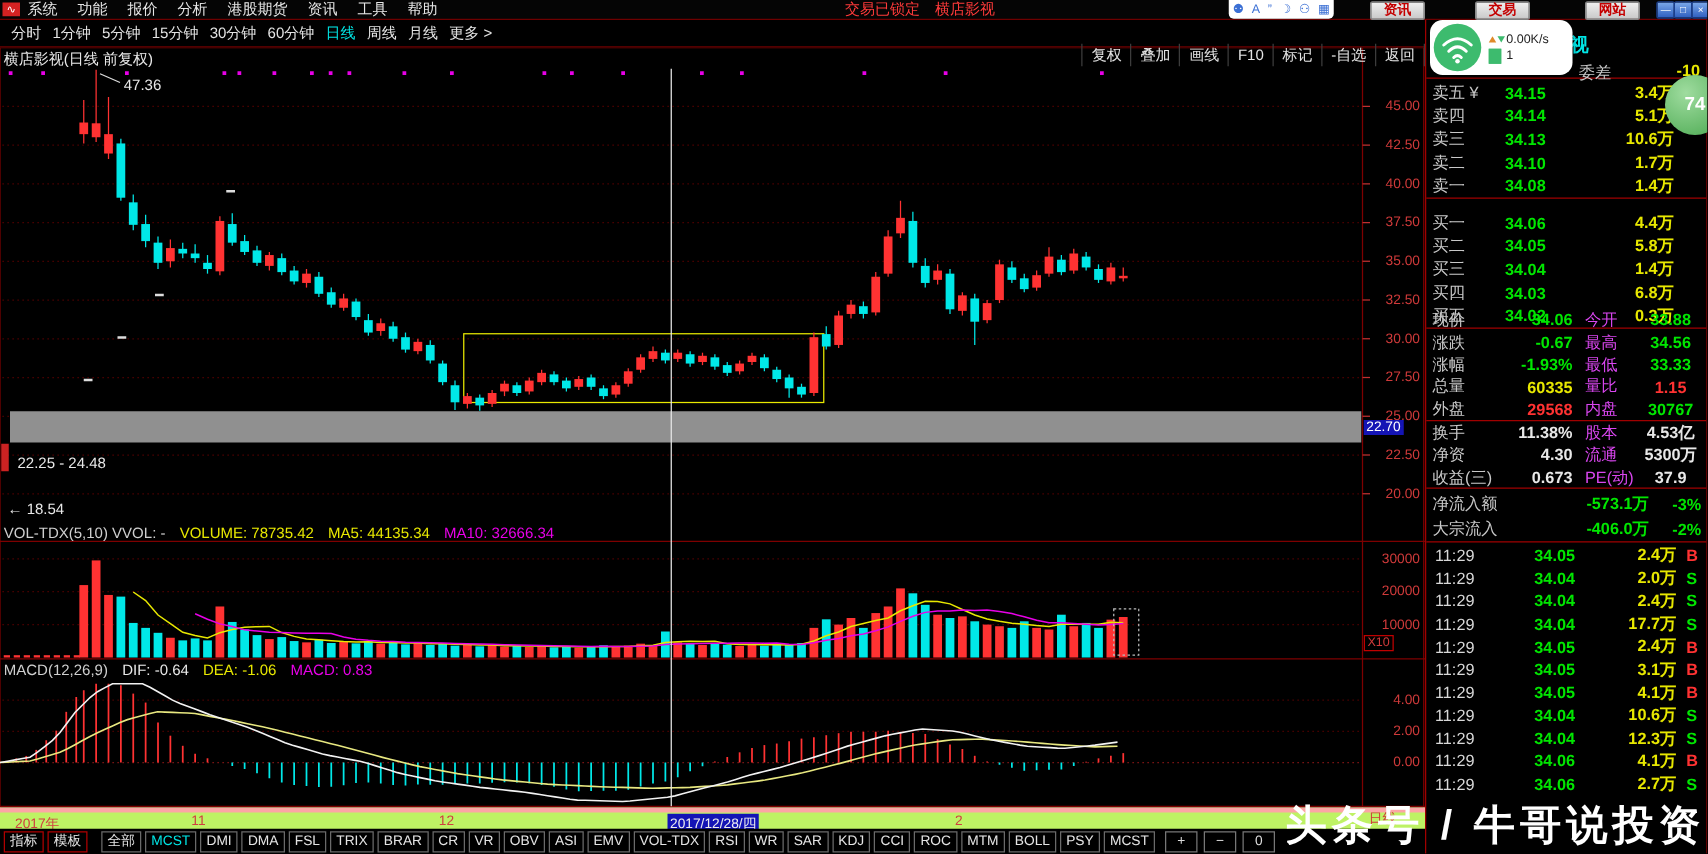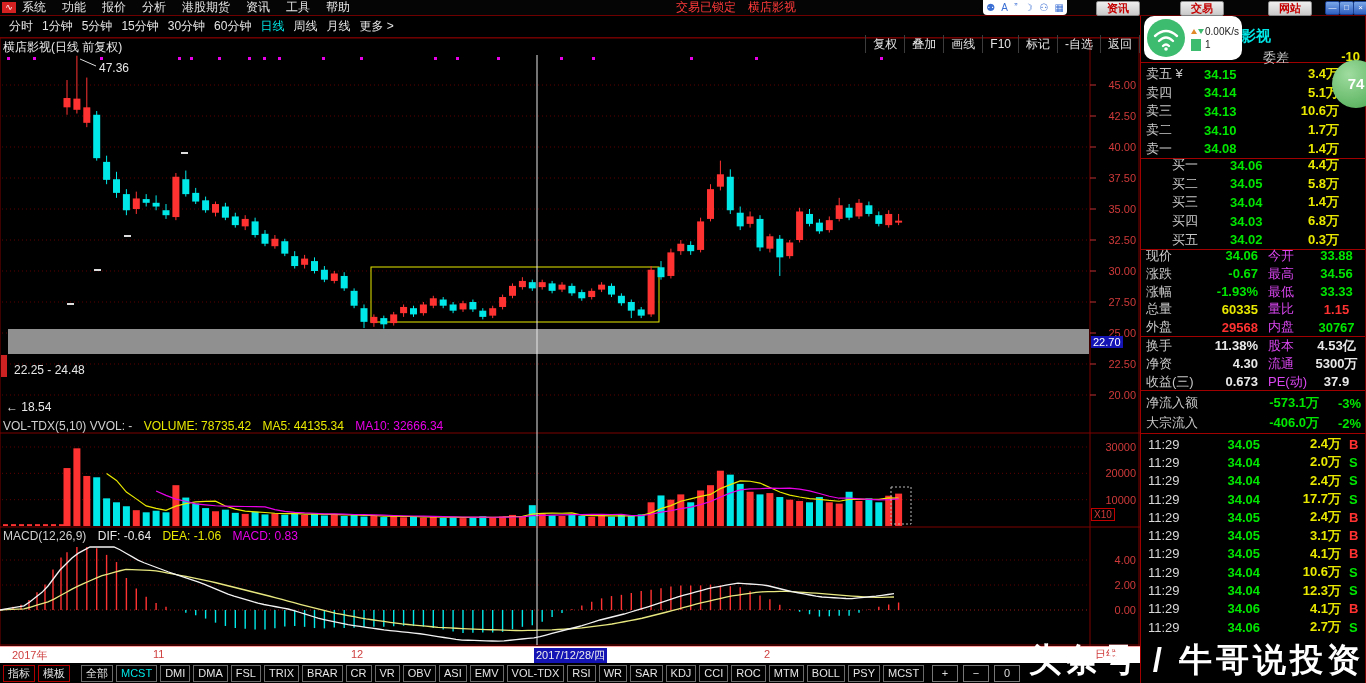--- a/index.html
+++ b/index.html
@@ -31,22 +31,22 @@
   
   #chart-region{position:absolute;left:0;top:38px;width:1140px;height:625px;}
   #chart-svg{position:absolute;left:0;top:0;}
   .ovl{position:absolute;white-space:nowrap;}
   #pane-title{left:3px;top:1px;color:#e8e8e8;}
   #vol-legend{left:3px;top:381px;} #macd-legend{left:3px;top:491px;}
   .lg{margin-right:8px;font-size:12px;}
   .axis-lab{position:absolute;width:44px;text-align:right;color:#d03a3a;font-size:11px;}
   .price-tag{position:absolute;background:#1414b5;color:#fff;font-size:11px;padding:0 2px;z-index:5;}
   #x10-box{position:absolute;border:1px solid #c00000;color:#d03a3a;font-size:10px;padding:0 2px;}
-  #date-axis{position:absolute;left:0;top:608px;width:1140px;height:16px;border-top:1px solid #fca5a5;
-             border-bottom:1px solid #7e0000;background:#ffffff;}
+  #date-axis{position:absolute;left:0;top:608px;width:1140px;height:16px;border-top:4px solid #fca5a5;
+             border-bottom:1px solid #7e0000;background:#bef264;}
   .date-lab{position:absolute;top:1px;color:#cf4040;font-size:11px;}
   #date-tag{position:absolute;top:1px;background:#1414b5;color:#efefef;font-size:11px;padding:0 2px;}
   #period-label{position:absolute;color:#d03a3a;font-size:11px;left:1095px;top:609px;}
   
   #bottom-bar{position:absolute;left:0;top:663px;width:1140px;height:20px;background:#000;display:flex;
               align-items:center;z-index:10;}
   .btab{border:1px solid #6a6a6a;color:#e4e4e4;font-size:11px;padding:1px 4px;margin-left:3px;line-height:13px;}
   .btab.red{border-color:#b00000;} .btab.cyan{color:#00e5e5;}
   .pm-btn{position:absolute;border:1px solid #777;color:#ddd;font-size:11px;text-align:center;
           width:24px;height:15px;line-height:14px;top:2px;}
@@ -68,21 +68,21 @@
   .frow .lab{color:#c8c8c8;width:80px;padding-left:5px;}
   .frow .v1{flex:1;text-align:right;font-weight:bold;color:#00e600;}
   .frow .v2{width:42px;text-align:right;padding-right:4px;font-weight:bold;color:#00e600;}
   .trow{display:flex;height:18.3px;align-items:center;font-size:13px;}
   .trow .tm{color:#d8d8d8;width:46px;padding-left:7px;}
   .trow .tp{width:66px;text-align:right;color:#00e600;font-weight:bold;}
   .trow .tv{flex:1;text-align:right;color:#e8e800;font-weight:bold;padding-right:8px;}
   .trow .bs{width:16px;font-weight:bold;}
   .g{color:#00e600;} .y{color:#e8e800;} .r{color:#ff3232;} .w{color:#e8e8e8;} .m{color:#e800e8;}
   
-  #wifi-overlay{position:absolute;left:1144px;top:16px;width:98px;height:44px;background:#fff;
+  #wifi-overlay{position:absolute;left:1144px;top:16px;width:114px;height:44px;background:#fff;
                 border-radius:10px;z-index:40;display:flex;align-items:center;box-shadow:0 1px 3px rgba(0,0,0,.4);}
   #wifi-circle{width:38px;height:38px;border-radius:50%;background:#3dbb6e;margin-left:3px;flex:none;}
   #wifi-right{margin-left:6px;font-size:10px;color:#222;}
   .speed-row{display:flex;align-items:center;} .batt-row{display:flex;align-items:center;margin-top:2px;}
   .arr{width:0;height:0;margin-right:1px;}
   .arr.up{border-left:3px solid transparent;border-right:3px solid transparent;border-bottom:5px solid #e08a2a;}
   .arr.dn{border-left:3px solid transparent;border-right:3px solid transparent;border-top:5px solid #3dbb6e;}
   #battery{width:8px;height:10px;border:1px solid #3dbb6e;background:#3dbb6e;margin-right:4px;}
   #assist-bubble{position:absolute;right:-14px;top:60px;width:48px;height:48px;border-radius:50%;
                  background:radial-gradient(circle at 35% 30%,#9fdc9f,#49a84f);color:#fff;font-size:15px;
@@ -686,21 +686,21 @@
           <span class="lab">卖二</span>
           <span class="pr g">34.10</span>
           <span class="vl y">1.7万</span>
         </div>
         <div class="prow">
           <span class="lab">卖一</span>
           <span class="pr g">34.08</span>
           <span class="vl y">1.4万</span>
         </div>
       </div>
-    <div class="sec" id="buy-rows" style="top:141px;padding-left:26px;">
+    <div class="sec" id="buy-rows" style="top:154px;">
         <div class="prow">
           <span class="lab">买一</span>
           <span class="pr g">34.06</span>
           <span class="vl y">4.4万</span>
         </div>
         <div class="prow">
           <span class="lab">买二</span>
           <span class="pr g">34.05</span>
           <span class="vl y">5.8万</span>
         </div>

